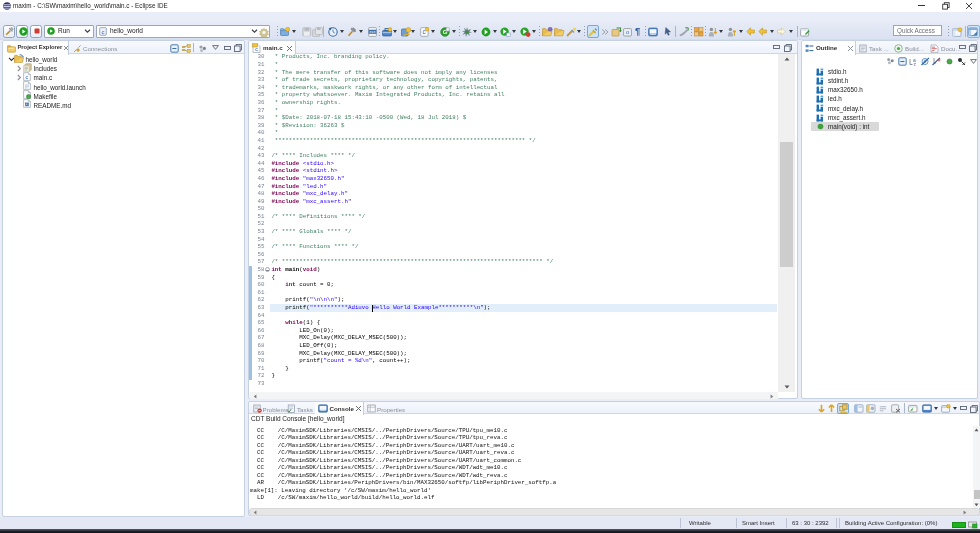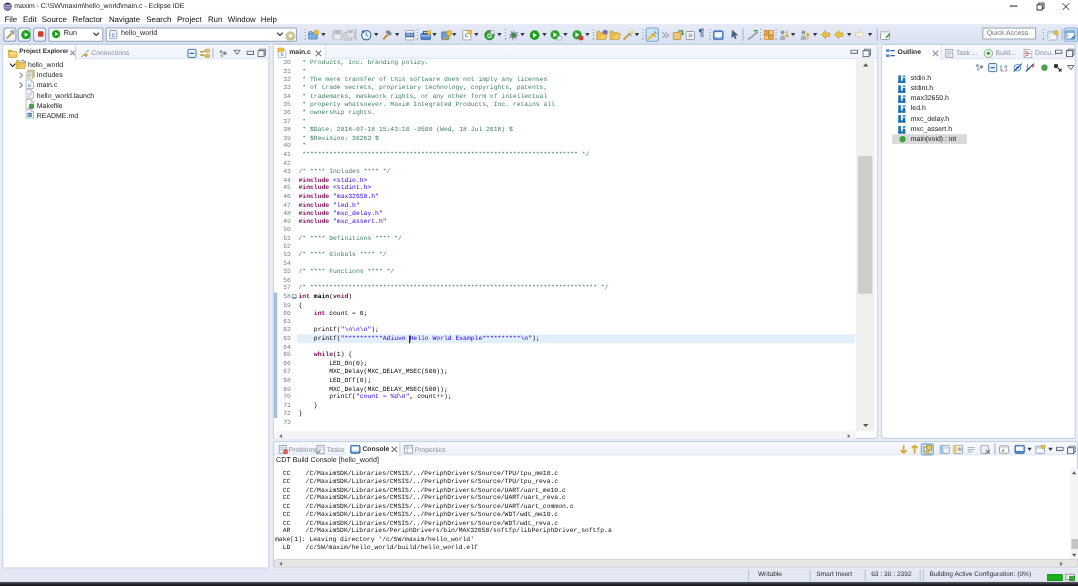--- a/index.html
+++ b/index.html
@@ -46,32 +46,20 @@
       </svg>
 <span class="ttxt">maxim - C:\SW\maxim\hello_world\main.c - Eclipse IDE</span>
 <div class="abs" style="left:918px;top:5px;width:7px;height:1px;background:#333"></div>
 <svg class="abs" style="left:942px;top:2px" width="8" height="8">
         <rect x="2.3" y="0.7" width="4.8" height="4.8" fill="none" stroke="#333" stroke-width="0.9"></rect>
         <rect x="0.7" y="2.3" width="4.8" height="4.8" fill="#fff" stroke="#333" stroke-width="0.9"></rect>
       </svg>
 <svg class="abs" style="left:965px;top:2px" width="8" height="8">
         <path d="M1 1 L7 7 M7 1 L1 7" stroke="#333" stroke-width="0.9"></path>
       </svg>
-</div>
-<div id="menubar">
-<span class="mi" style="left:4px">File</span>
-<span class="mi" style="left:21px">Edit</span>
-<span class="mi" style="left:38px">Source</span>
-<span class="mi" style="left:66px">Refactor</span>
-<span class="mi" style="left:99px">Navigate</span>
-<span class="mi" style="left:133px">Search</span>
-<span class="mi" style="left:161px">Project</span>
-<span class="mi" style="left:189px">Run</span>
-<span class="mi" style="left:207px">Window</span>
-<span class="mi" style="left:237px">Help</span>
 </div>
 <div id="toolbar">
 <div class="tbtn" style="left:3px"></div>
 <svg class="abs" style="left:5px;top:4.5px" width="9" height="9" viewBox="0 0 9 9">
         <path d="M1.2 7.8 L5.4 3.6" stroke="#b8912e" stroke-width="1.5"></path>
         <path d="M4.2 1.2 L7.6 4.4 M5.8 0.6 L8.2 2.8" stroke="#8d9298" stroke-width="1.3"></path>
         <circle cx="7.2" cy="1.8" r="1.2" fill="#aab0b6"></circle>
       </svg>
 <div class="tbtn" style="left:16px"></div>
 <svg class="abs" style="left:18.5px;top:4.5px" width="9" height="9" viewBox="0 0 9 9">

